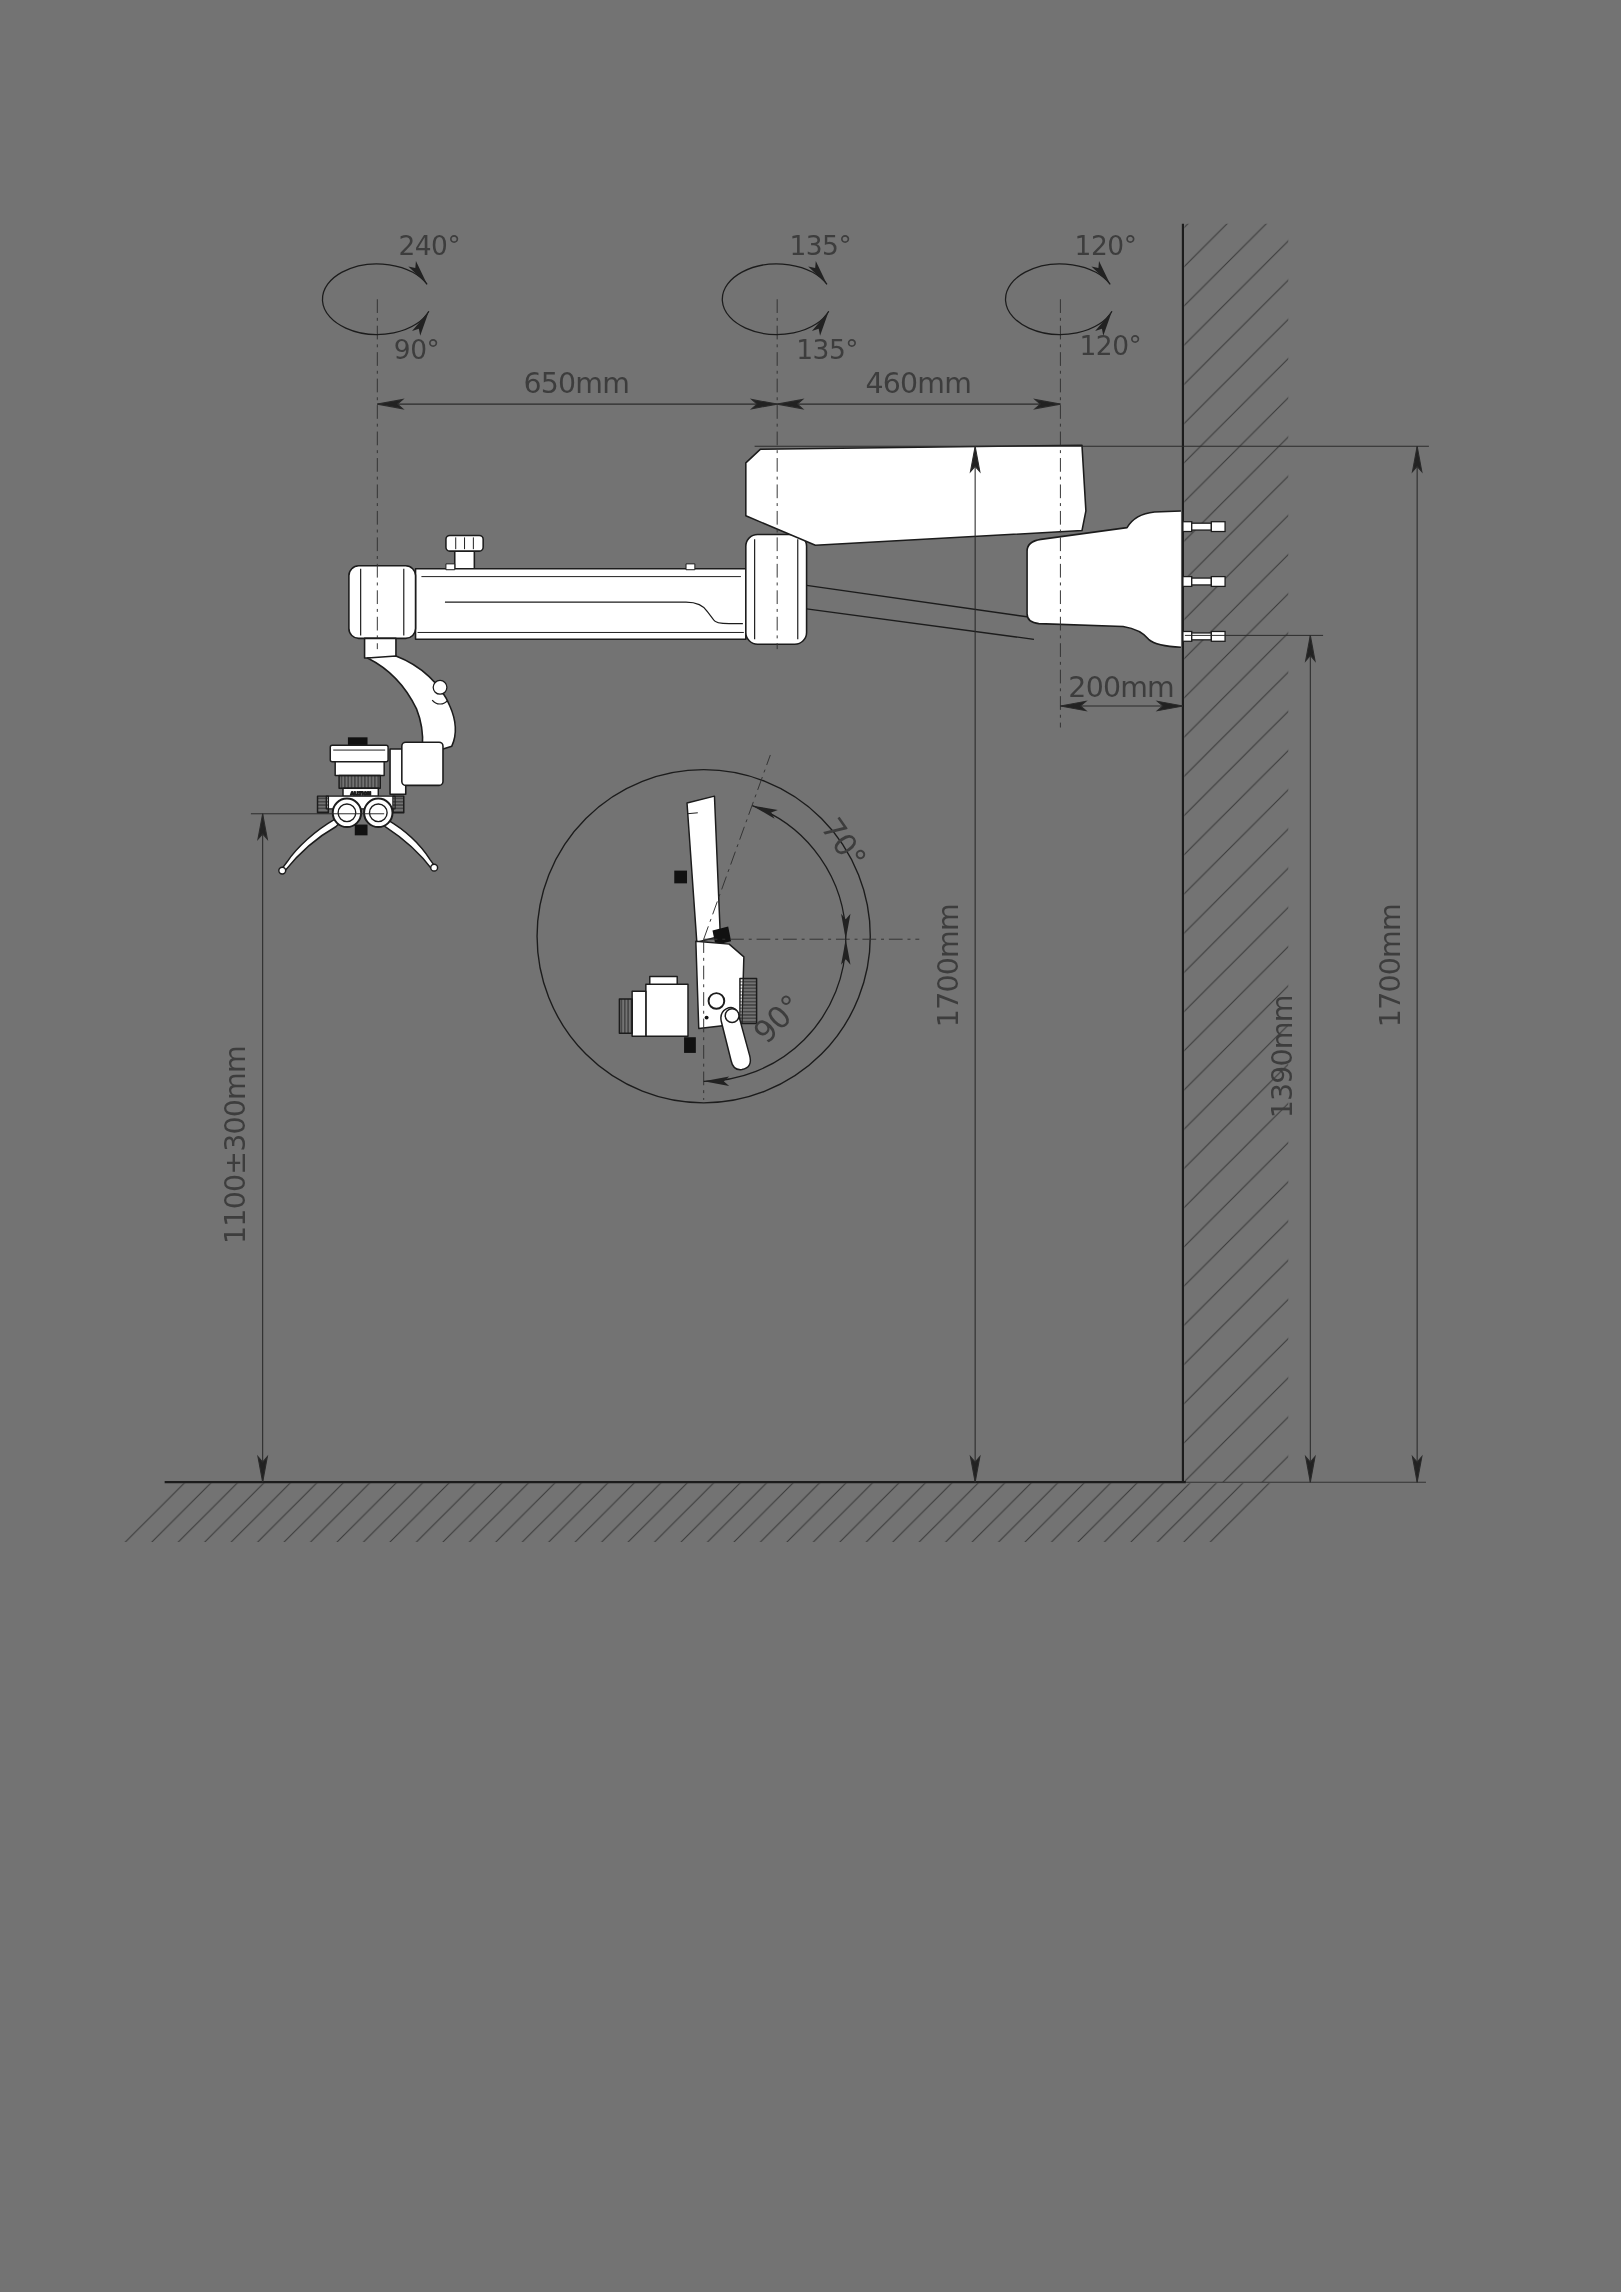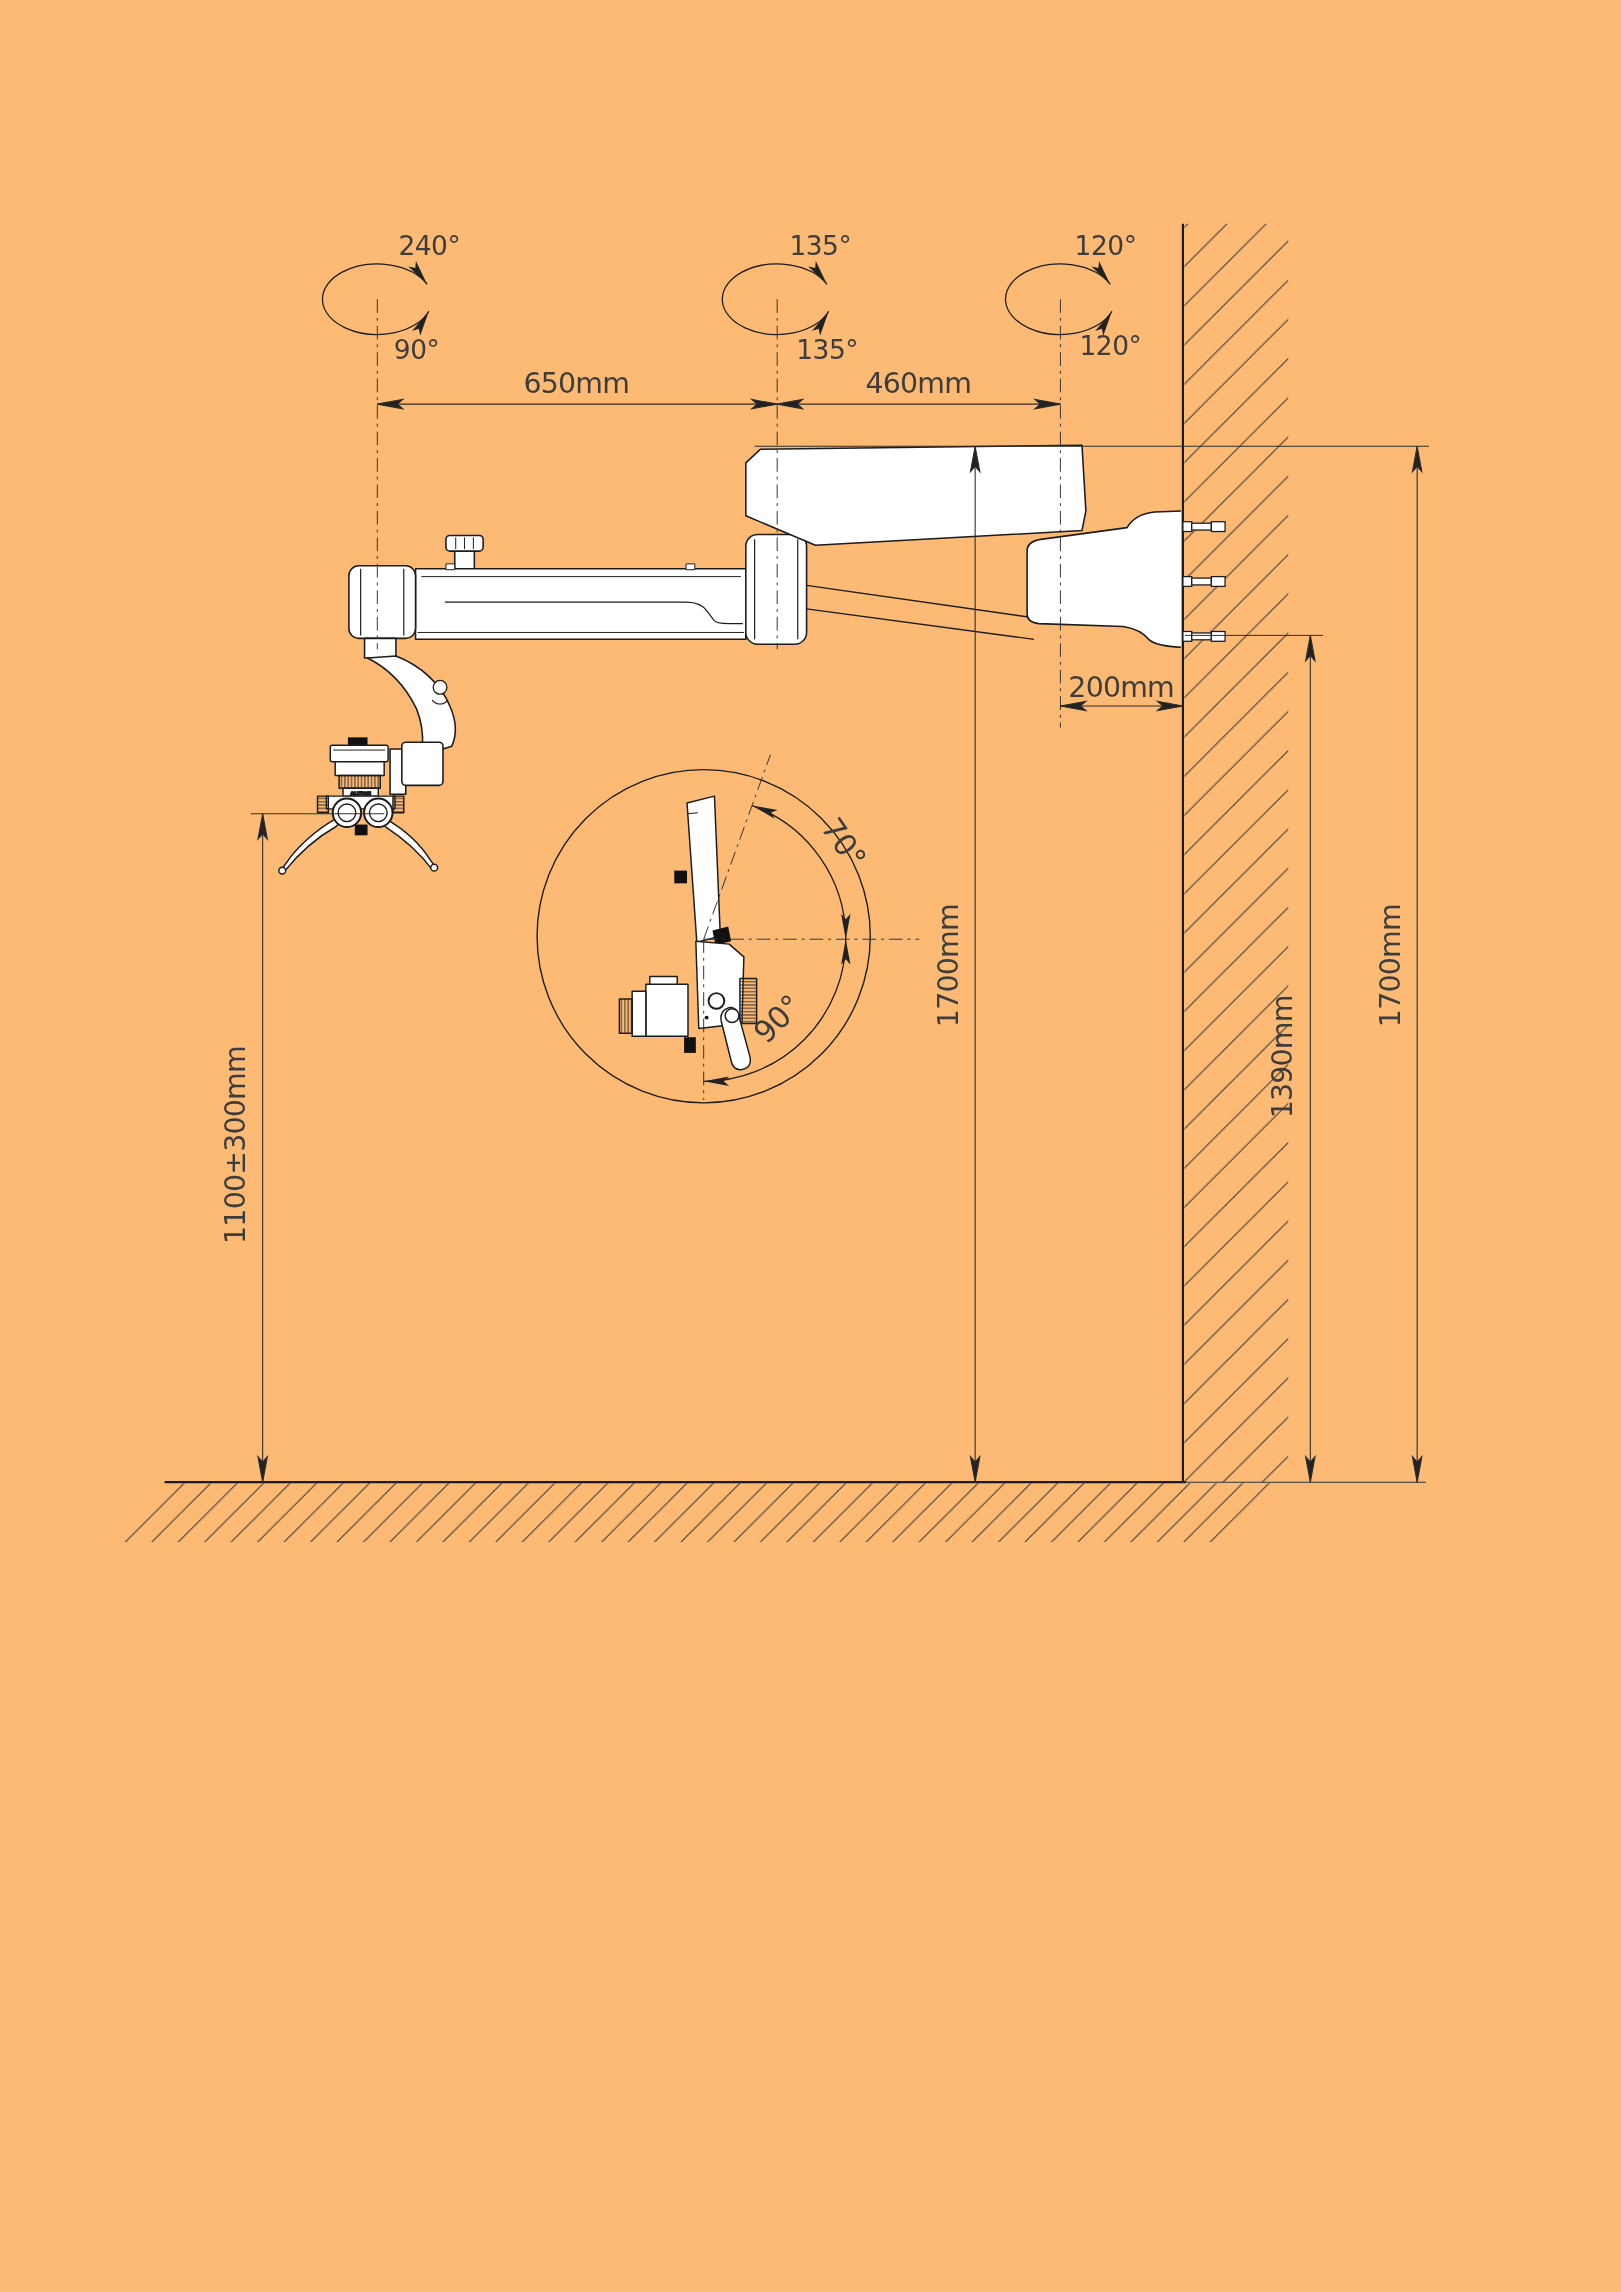--- a/index.html
+++ b/index.html
@@ -1,16 +1,16 @@
 <!DOCTYPE html>
 <html><head>
 <meta charset="utf-8">
 <style>
   html,body{margin:0;padding:0;background:#ffffff;}
-  .page{position:relative;width:1621px;height:2293px;background:#fdba74;overflow:hidden;
+  .page{position:relative;width:1621px;height:2293px;background:#737373;overflow:hidden;
         font-family:"DejaVu Sans",sans-serif;}
   svg{display:block;}
   .dimtext{font-family:"DejaVu Sans",sans-serif;font-size:29px;fill:#3d3d3d;letter-spacing:-0.8px;}
   .angtext{font-family:"DejaVu Sans",sans-serif;font-size:27px;fill:#3d3d3d;letter-spacing:-0.5px;}
   .microtext{font-family:"DejaVu Sans",sans-serif;font-size:4.5px;fill:#111;font-weight:bold;letter-spacing:0;}
 </style>
 </head>
 <body>
 
 <div class="page">

